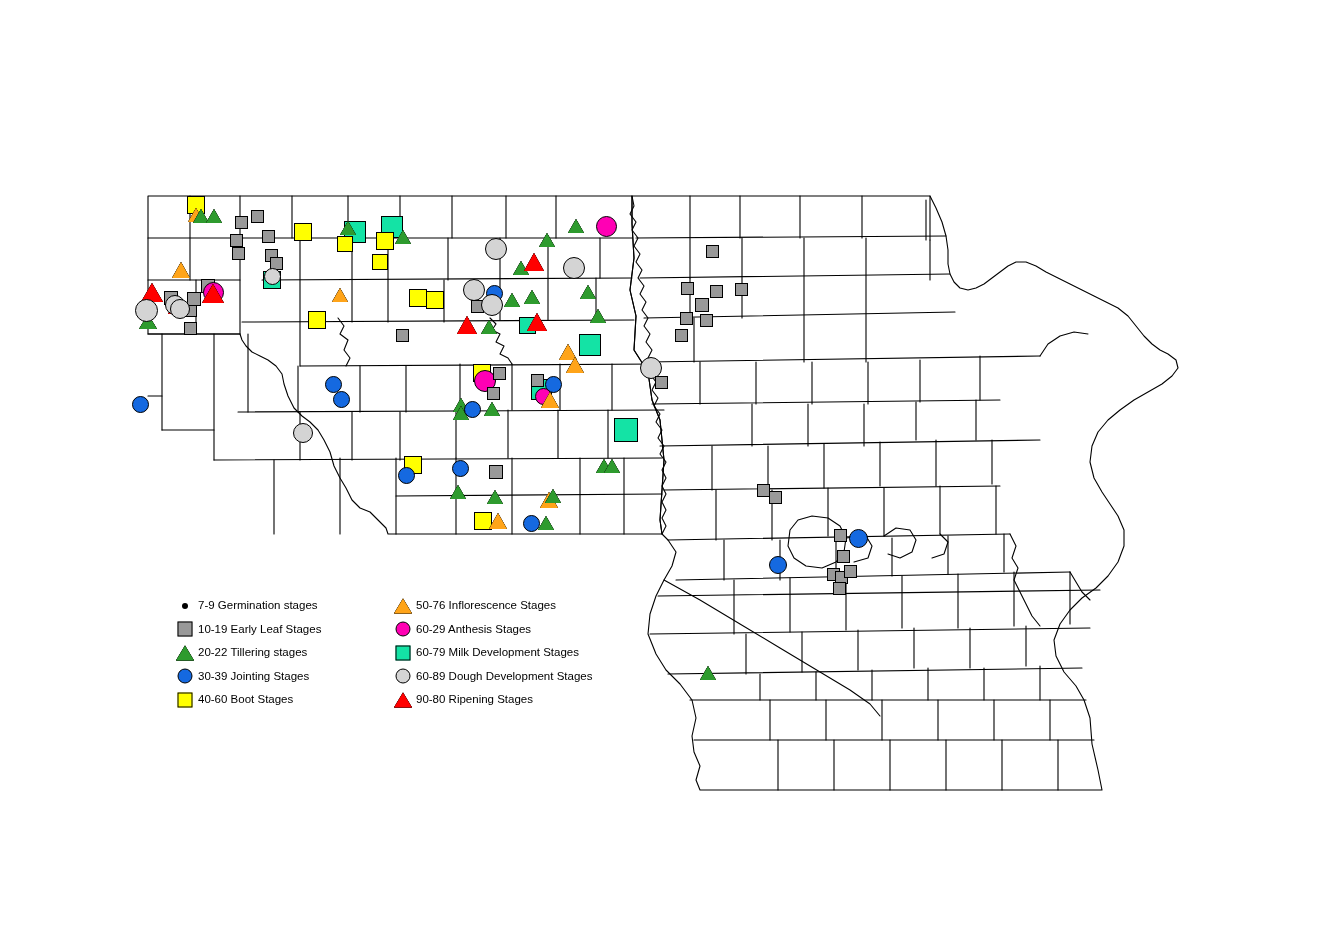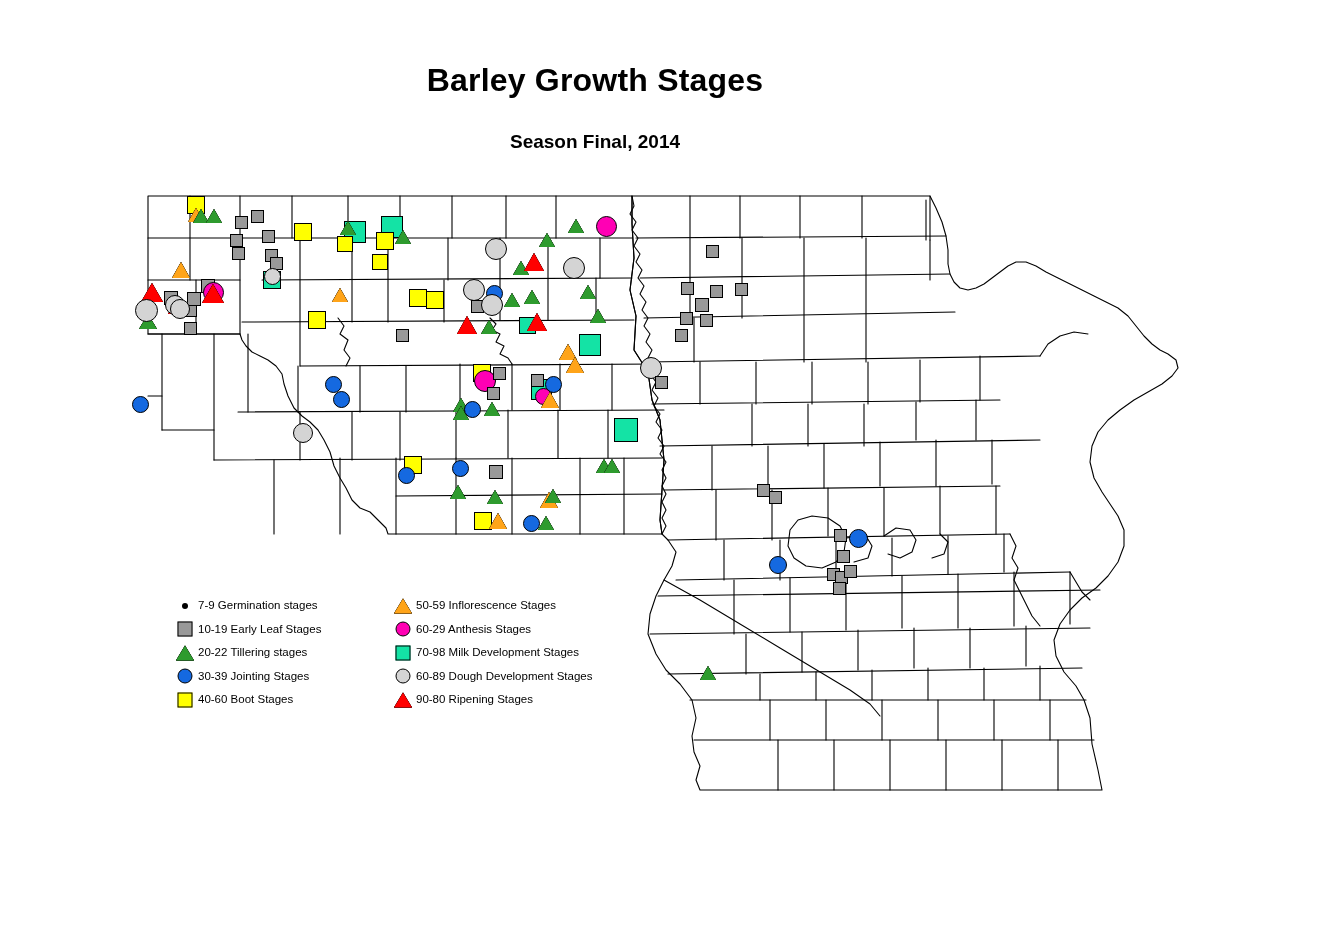--- a/index.html
+++ b/index.html
@@ -134,22 +134,20 @@
     border-bottom-style: solid;
     border-left-color: transparent;
     border-right-color: transparent;
   }
 </style>
 </head>
 <body>
 
 <div id="page">
 
-  <div class="title">Barley Growth Stages</div>
-  <div class="subtitle">Season Final, 2014</div>
 
   <div id="map-area">
     <svg id="map-svg" width="1341" height="926" viewBox="0 0 1341 926">
       <g fill="none" stroke="#000000" stroke-width="1.1" stroke-linejoin="round" stroke-linecap="round">
 
         <path d="
           M148,196 L632,196 L632,224 L634,258 L630,290 L636,316 L634,350
           L648,372 L652,400 L660,420 L664,460 L662,490 L660,520 L662,534
           L388,534 L386,528 L378,520 L370,512 L360,508 L352,500 L346,488
           L340,478 L334,466 L330,452 L324,440 L318,430 L310,422 L302,416
@@ -495,33 +493,33 @@
             <div class="sym sq" style="width: 15px; height: 15px; background: rgb(255, 255, 0);"></div>
           </div>
           <div class="legend-label">40-60 Boot Stages</div>
         </div>
       </div>
     <div class="legend-col right">
         <div class="legend-row">
           <div class="legend-sym">
             <div class="sym tri" style="border-left-width: 9px; border-right-width: 9px; border-bottom-width: 15.84px; border-bottom-color: rgb(255, 164, 25); filter: drop-shadow(rgb(0, 0, 0) 0px 0px 0.6px) drop-shadow(rgb(0, 0, 0) 0px 0px 0.6px);"></div>
           </div>
-          <div class="legend-label">50-59 Inflorescence Stages</div>
+          <div class="legend-label">50-76 Inflorescence Stages</div>
         </div>
         <div class="legend-row">
           <div class="legend-sym">
             <div class="sym ci" style="width: 15px; height: 15px; background: rgb(255, 0, 180);"></div>
           </div>
           <div class="legend-label">60-29 Anthesis Stages</div>
         </div>
         <div class="legend-row">
           <div class="legend-sym">
             <div class="sym sq" style="width: 15px; height: 15px; background: rgb(20, 227, 165);"></div>
           </div>
-          <div class="legend-label">70-98 Milk Development Stages</div>
+          <div class="legend-label">60-79 Milk Development Stages</div>
         </div>
         <div class="legend-row">
           <div class="legend-sym">
             <div class="sym ci" style="width: 15px; height: 15px; background: rgb(212, 212, 212);"></div>
           </div>
           <div class="legend-label">60-89 Dough Development Stages</div>
         </div>
         <div class="legend-row">
           <div class="legend-sym">
             <div class="sym tri" style="border-left-width: 9px; border-right-width: 9px; border-bottom-width: 15.84px; border-bottom-color: rgb(255, 0, 0); filter: drop-shadow(rgb(0, 0, 0) 0px 0px 0.6px) drop-shadow(rgb(0, 0, 0) 0px 0px 0.6px);"></div>

